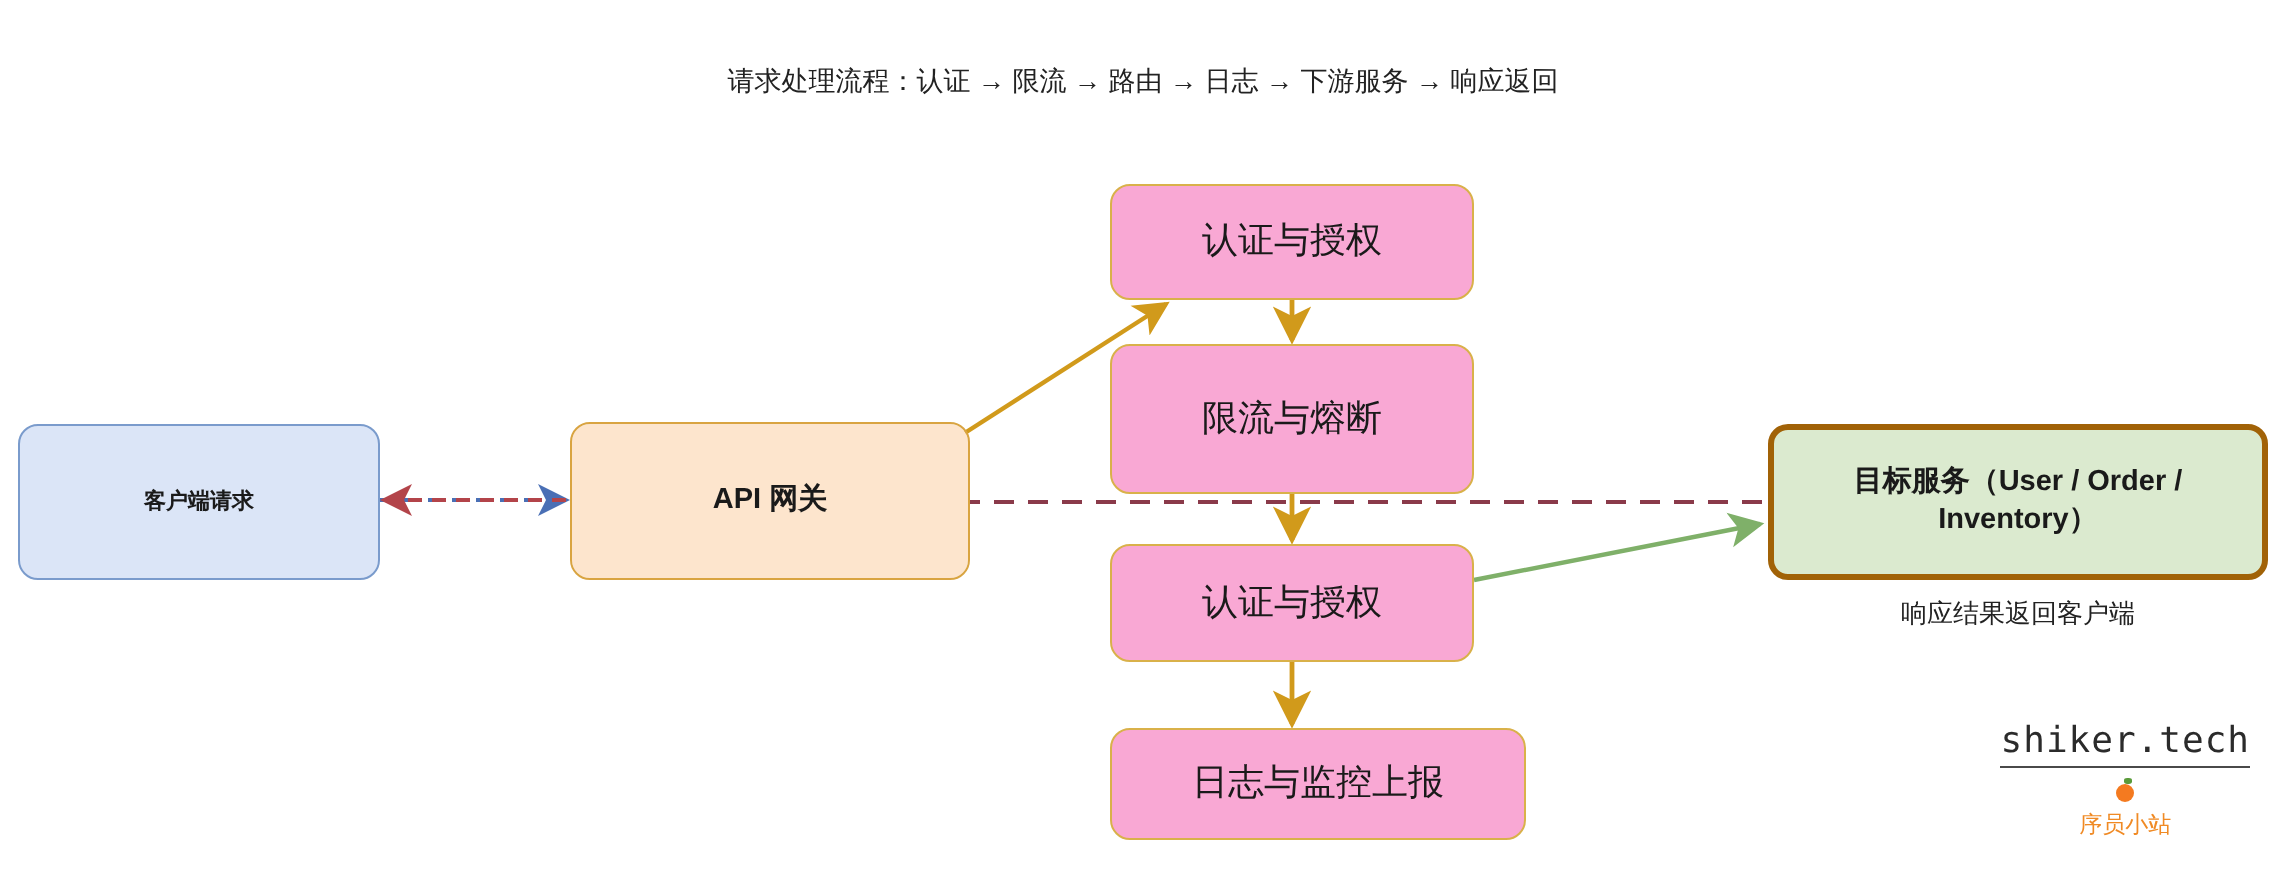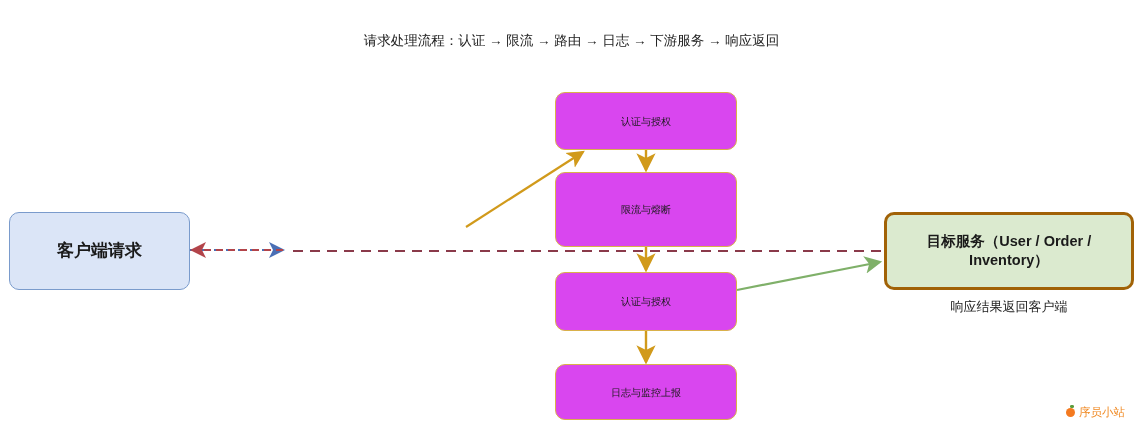--- a/index.html
+++ b/index.html
@@ -36,33 +36,33 @@
     border: 1px solid #cccccc;
     font-size: 14px;
     color: #1a1a1a;
     line-height: 1.3;
     z-index: 2;
   }
   .node-client {
     background: #dbe5f7;
     border: 1px solid #7a9bcc;
     font-weight: bold;
-    font-size: 17px;
+    font-size: 11px;
   }
   .node-gateway {
     background: #fde5cd;
     border: 1px solid #d9a441;
     font-weight: bold;
     font-size: 14.5px;
     background-clip: padding-box;
   }
   .node-step {
-    background: #d946ef;
+    background: #f9a8d4;
     border: 1px solid #d9b14a;
-    font-size: 10px;
+    font-size: 18px;
     font-weight: normal;
   }
   .node-service {
     background: #dbeacf;
     border: 3px solid #a16207;
     font-weight: bold;
     font-size: 14.5px;
   }
   .title {
     position: absolute;
@@ -104,20 +104,21 @@
     display: inline-block;
   }
   .watermark-sub {
     margin-top: 8px;
     font-size: 11.5px;
     color: #f08a24;
     display: flex;
     align-items: center;
     justify-content: center;
     gap: 4px;
+    flex-direction: column;
   }
   .tangerine-icon {
     display: inline-block;
     width: 9px;
     height: 9px;
     border-radius: 50%;
     background: #f47a20;
     position: relative;
   }
   .tangerine-icon::after {
@@ -167,43 +168,47 @@
 
     <line x1="646" y1="331" x2="646" y2="362" stroke="#d19a1b" stroke-width="2.4" marker-end="url(#arrow-orange)"></line>
 
     <line x1="737" y1="290" x2="880" y2="262" stroke="#7fb069" stroke-width="2.2" marker-end="url(#arrow-green)"></line>
   </svg>
 
   <div class="node node-client" style="left:9px; top:212px; width:181px; height:78px;">
     <span>客户端请求</span>
   </div>
 
+  <div class="node node-gateway" style="left:285px; top:211px; width:200px; height:79px;">
+    <span>API 网关</span>
+  </div>
 
   <div class="node node-step" style="left:555px; top:92px; width:182px; height:58px;">
     <span>认证与授权</span>
   </div>
 
   <div class="node node-step" style="left:555px; top:172px; width:182px; height:75px;">
     <span>限流与熔断</span>
   </div>
 
   <div class="node node-step" style="left:555px; top:272px; width:182px; height:59px;">
     <span>认证与授权</span>
   </div>
 
-  <div class="node node-step" style="left:555px; top:364px; width:182px; height:56px;">
+  <div class="node node-step" style="left:555px; top:364px; width:208px; height:56px;">
     <span>日志与监控上报</span>
   </div>
 
   <div class="node node-service" style="left:884px; top:212px; width:250px; height:78px;">
     <span>目标服务（User / Order / Inventory）</span>
   </div>
 
   <div class="caption caption-service-note">响应结果返回客户端</div>
 
   <div class="watermark">
+    <div class="watermark-domain">shiker.tech</div>
     <div class="watermark-sub">
       <span class="tangerine-icon"></span>
       <span>序员小站</span>
     </div>
   </div>
 
 </div>
 
 </body></html>

